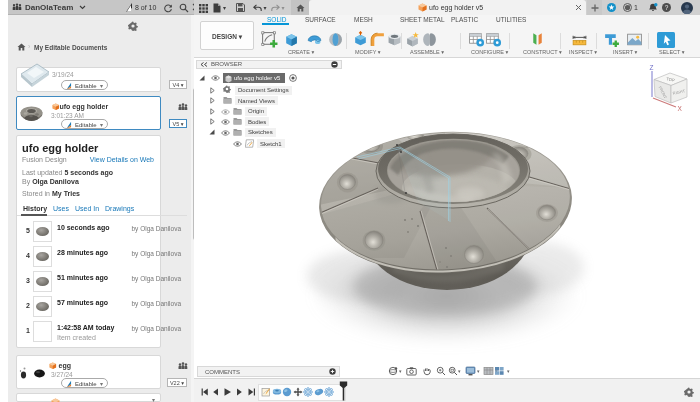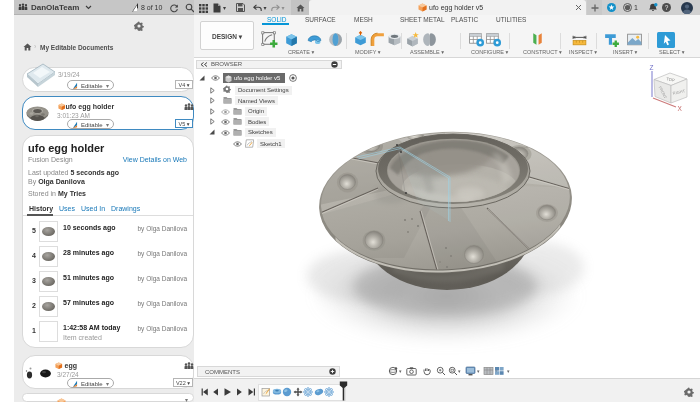--- a/index.html
+++ b/index.html
@@ -1,24 +1,24 @@
 <!DOCTYPE html>
 <html><head>
 <meta charset="utf-8">
 <style>
 * { margin:0; padding:0; box-sizing:border-box; }
 html,body { width:700px; height:402px; overflow:hidden; font-family:"Liberation Sans", sans-serif; background:#fff; }
 .abs { position:absolute; }
 #stage { position:relative; width:700px; height:402px; }
 
 
-#left { position:absolute; left:14px; top:0; width:193px; height:402px; background:#ececec; border-right:4px solid #d946ef; }
+#left { position:absolute; left:8px; top:0; width:193px; height:402px; background:#ececec; border-right:4px solid #d946ef; }
 #ltop { position:absolute; left:0; top:0; width:193px; height:15px; background:#c6c6c6; border-bottom:1px solid #b2b2b2; }
 #ltop .t { position:absolute; left:17px; top:3px; font-size:8px; color:#3a3a3a; font-weight:bold; }
-.card { position:absolute; left:8px; width:172px; background:#fff; border:1px solid #d8d8d8; border-radius:13px; }
+.card { position:absolute; left:8px; width:145px; background:#fff; border:1px solid #d8d8d8; border-radius:2px; }
 .pill { position:absolute; height:10px; background:#fff; border:1px solid #aaa; border-radius:6px; font-size:6px; color:#444; }
 .vbox { position:absolute; width:18px; height:9px; background:#fff; border:1px solid #b5b5b5; font-size:5.5px; color:#444; text-align:center; line-height:8px; }
 .gray6 { font-size:6.5px; color:#9a9a9a; }
 .bold7 { font-size:7px; font-weight:bold; color:#333; }
 .vrow { position:absolute; left:0; width:170px; height:25px; }
 .vrow i { position:absolute; left:9px; top:6px; font-style:normal; font-size:7px; font-weight:bold; color:#333; }
 .vrow em { position:absolute; left:16px; top:0px; width:19px; height:21px; background:#fff; border:1px solid #ddd; }
 .vrow em::after { content:""; position:absolute; left:2px; top:5px; width:13px; height:9px; border-radius:50%; background:radial-gradient(ellipse at 40% 35%, #a8a5a0, #6f6c66 70%); }
 .vrow.novthumb em::after { display:none; }
 .vrow b { position:absolute; left:40px; top:3px; font-size:7px; color:#222; }

